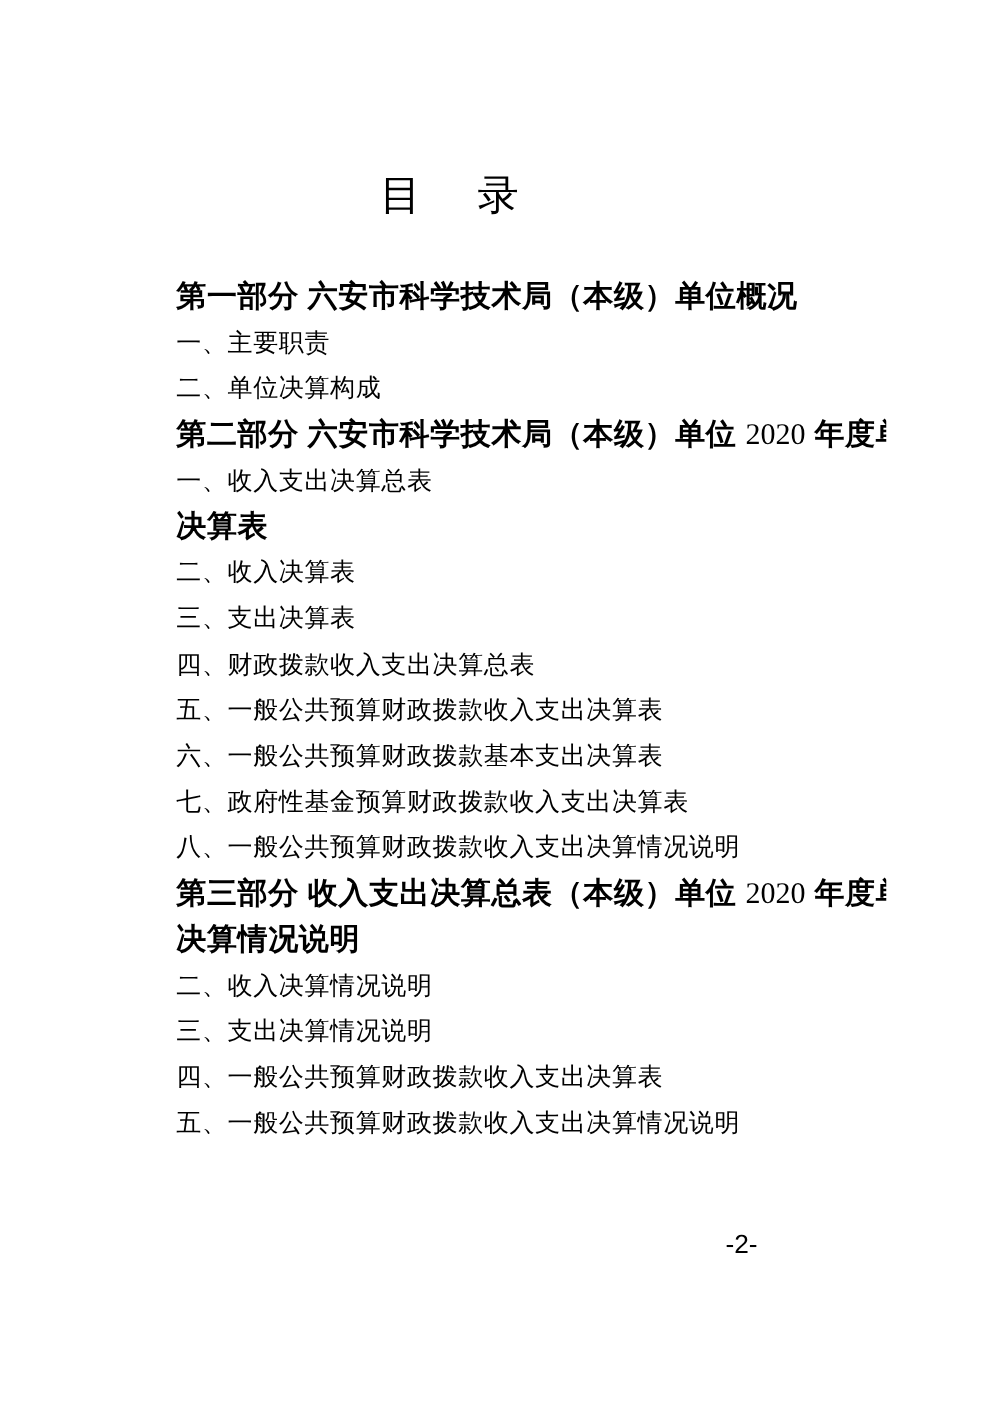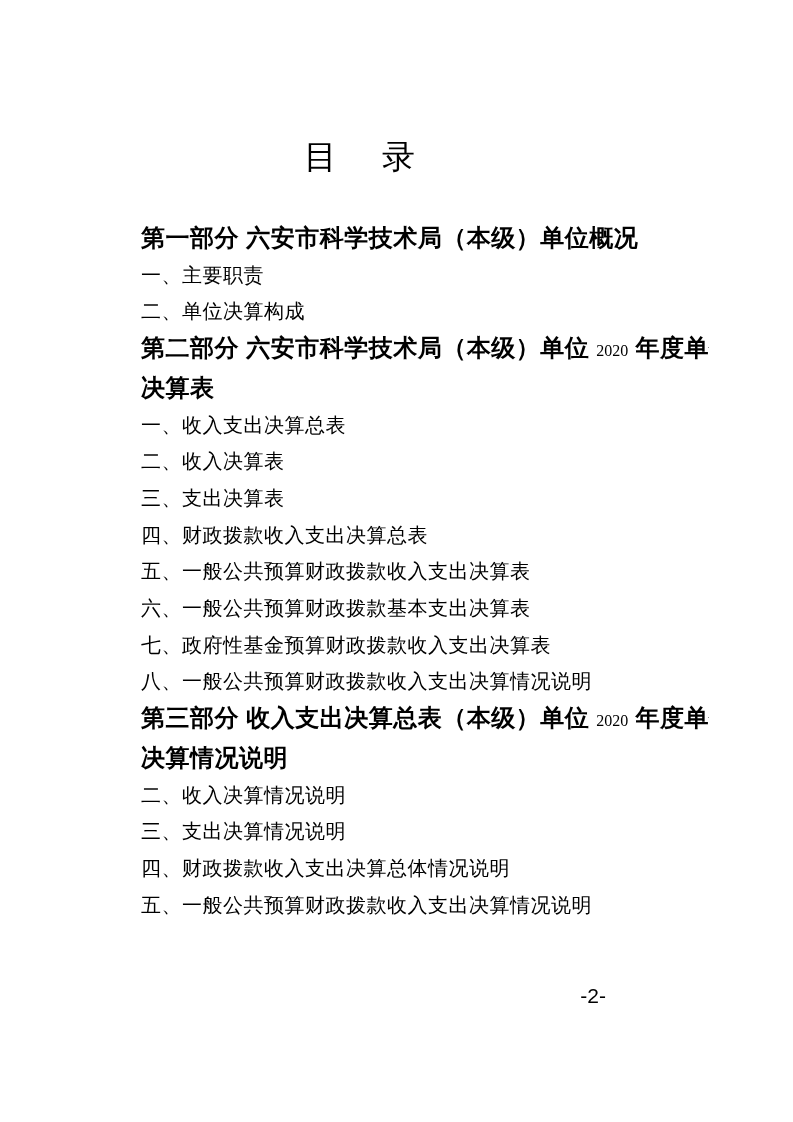--- a/index.html
+++ b/index.html
@@ -43,21 +43,21 @@
     margin-left: 41px;
   }
   .toc-heading {
     font-weight: 700;
     font-size: 24px;
     letter-spacing: 0.5px;
   }
   .toc-heading .year {
     font-family: "Liberation Serif", serif;
     font-weight: 400;
-    font-size: 16px;
+    font-size: 24px;
     letter-spacing: 0;
     text-align: center;
   }
   .toc-item {
     font-weight: 400;
     font-size: 20px;
     letter-spacing: 0.5px;
   }
   .page-number {
     position: absolute;
@@ -75,36 +75,36 @@
 
   <h1 class="doc-title">目　录</h1>
 
   <div class="toc">
 
     <div class="toc-line toc-heading">第一部分 六安市科学技术局（本级）单位概况</div>
     <div class="toc-line toc-item">一、主要职责</div>
     <div class="toc-line toc-item">二、单位决算构成</div>
 
     <div class="toc-line toc-heading"><span>第二部分 六安市科学技术局（本级）单位 </span><span class="year">2020</span><span> 年度单位</span></div>
+    <div class="toc-line toc-item">一、收入支出决算总表</div>
+
     <div class="toc-line toc-heading">决算表</div>
-
-    <div class="toc-line toc-item">一、收入支出决算总表</div>
     <div class="toc-line toc-item">二、收入决算表</div>
     <div class="toc-line toc-item">三、支出决算表</div>
     <div class="toc-line toc-item">四、财政拨款收入支出决算总表</div>
     <div class="toc-line toc-item">五、一般公共预算财政拨款收入支出决算表</div>
     <div class="toc-line toc-item">六、一般公共预算财政拨款基本支出决算表</div>
     <div class="toc-line toc-item">七、政府性基金预算财政拨款收入支出决算表</div>
     <div class="toc-line toc-item">八、一般公共预算财政拨款收入支出决算情况说明</div>
 
     <div class="toc-line toc-heading"><span>第三部分 收入支出决算总表（本级）单位 </span><span class="year">2020</span><span> 年度单位</span></div>
     <div class="toc-line toc-heading">决算情况说明</div>
 
     <div class="toc-line toc-item">二、收入决算情况说明</div>
     <div class="toc-line toc-item">三、支出决算情况说明</div>
-    <div class="toc-line toc-item">四、财政拨款收入支出决算总体情况说明</div>
+    <div class="toc-line toc-item">四、一般公共预算财政拨款收入支出决算表</div>
     <div class="toc-line toc-item">五、一般公共预算财政拨款收入支出决算情况说明</div>
 
   </div>
 
   <div class="page-number">-2-</div>
 
 </div>
 
 </body></html>

